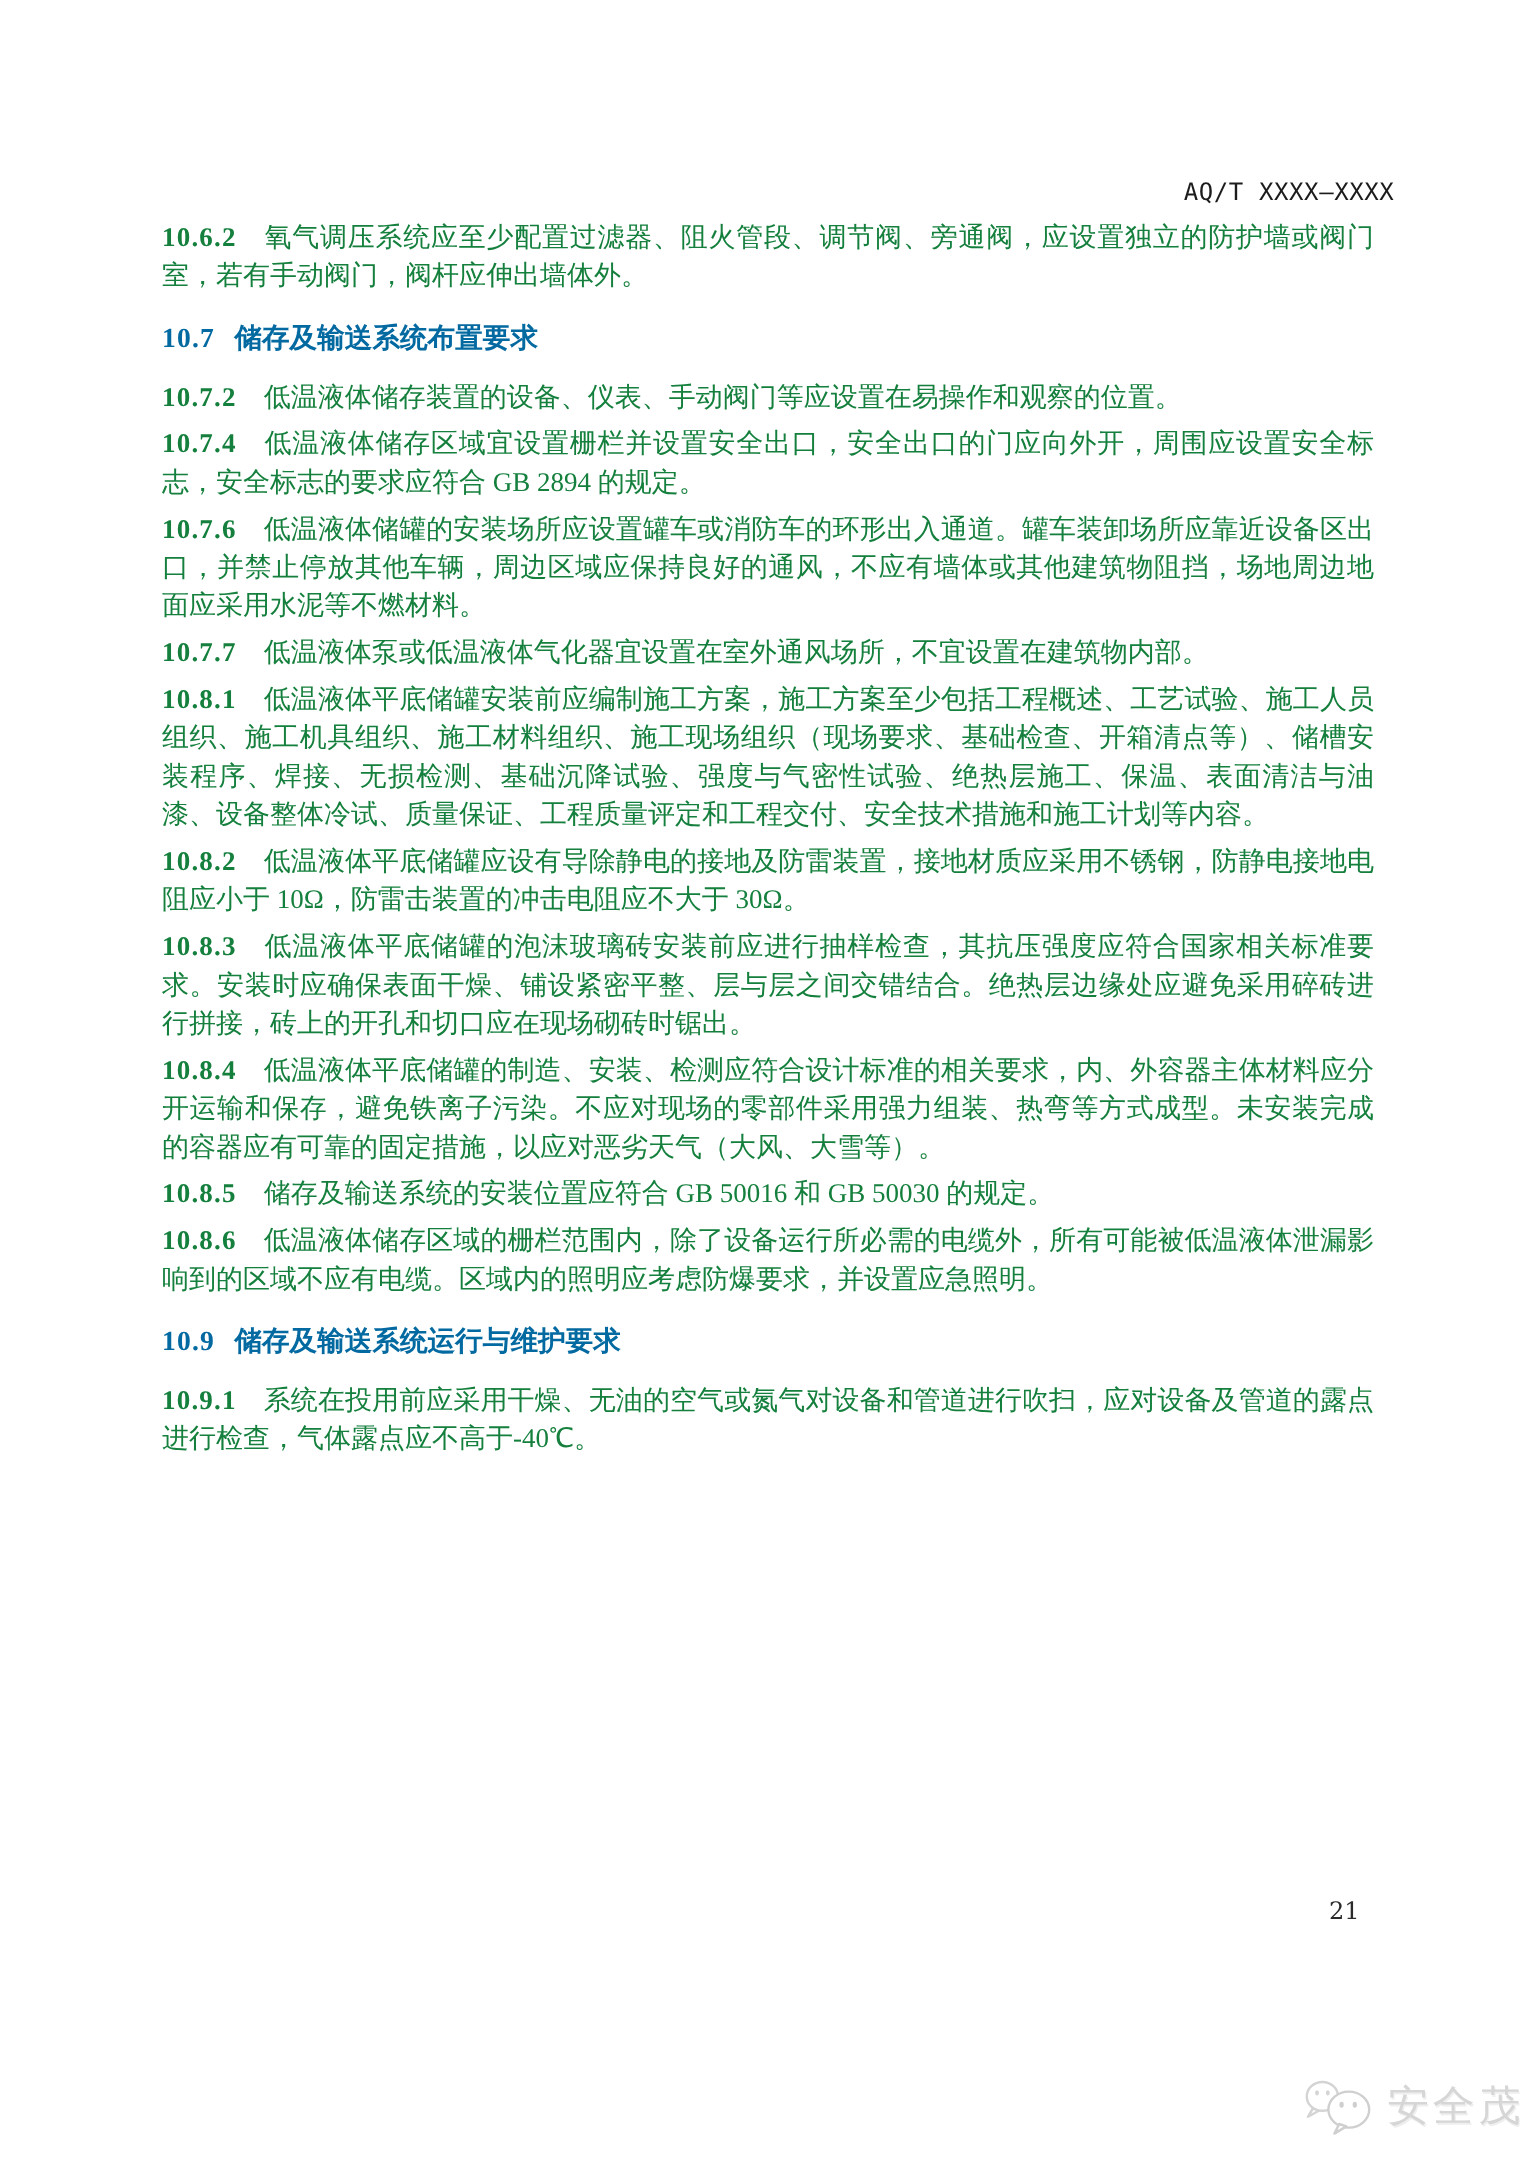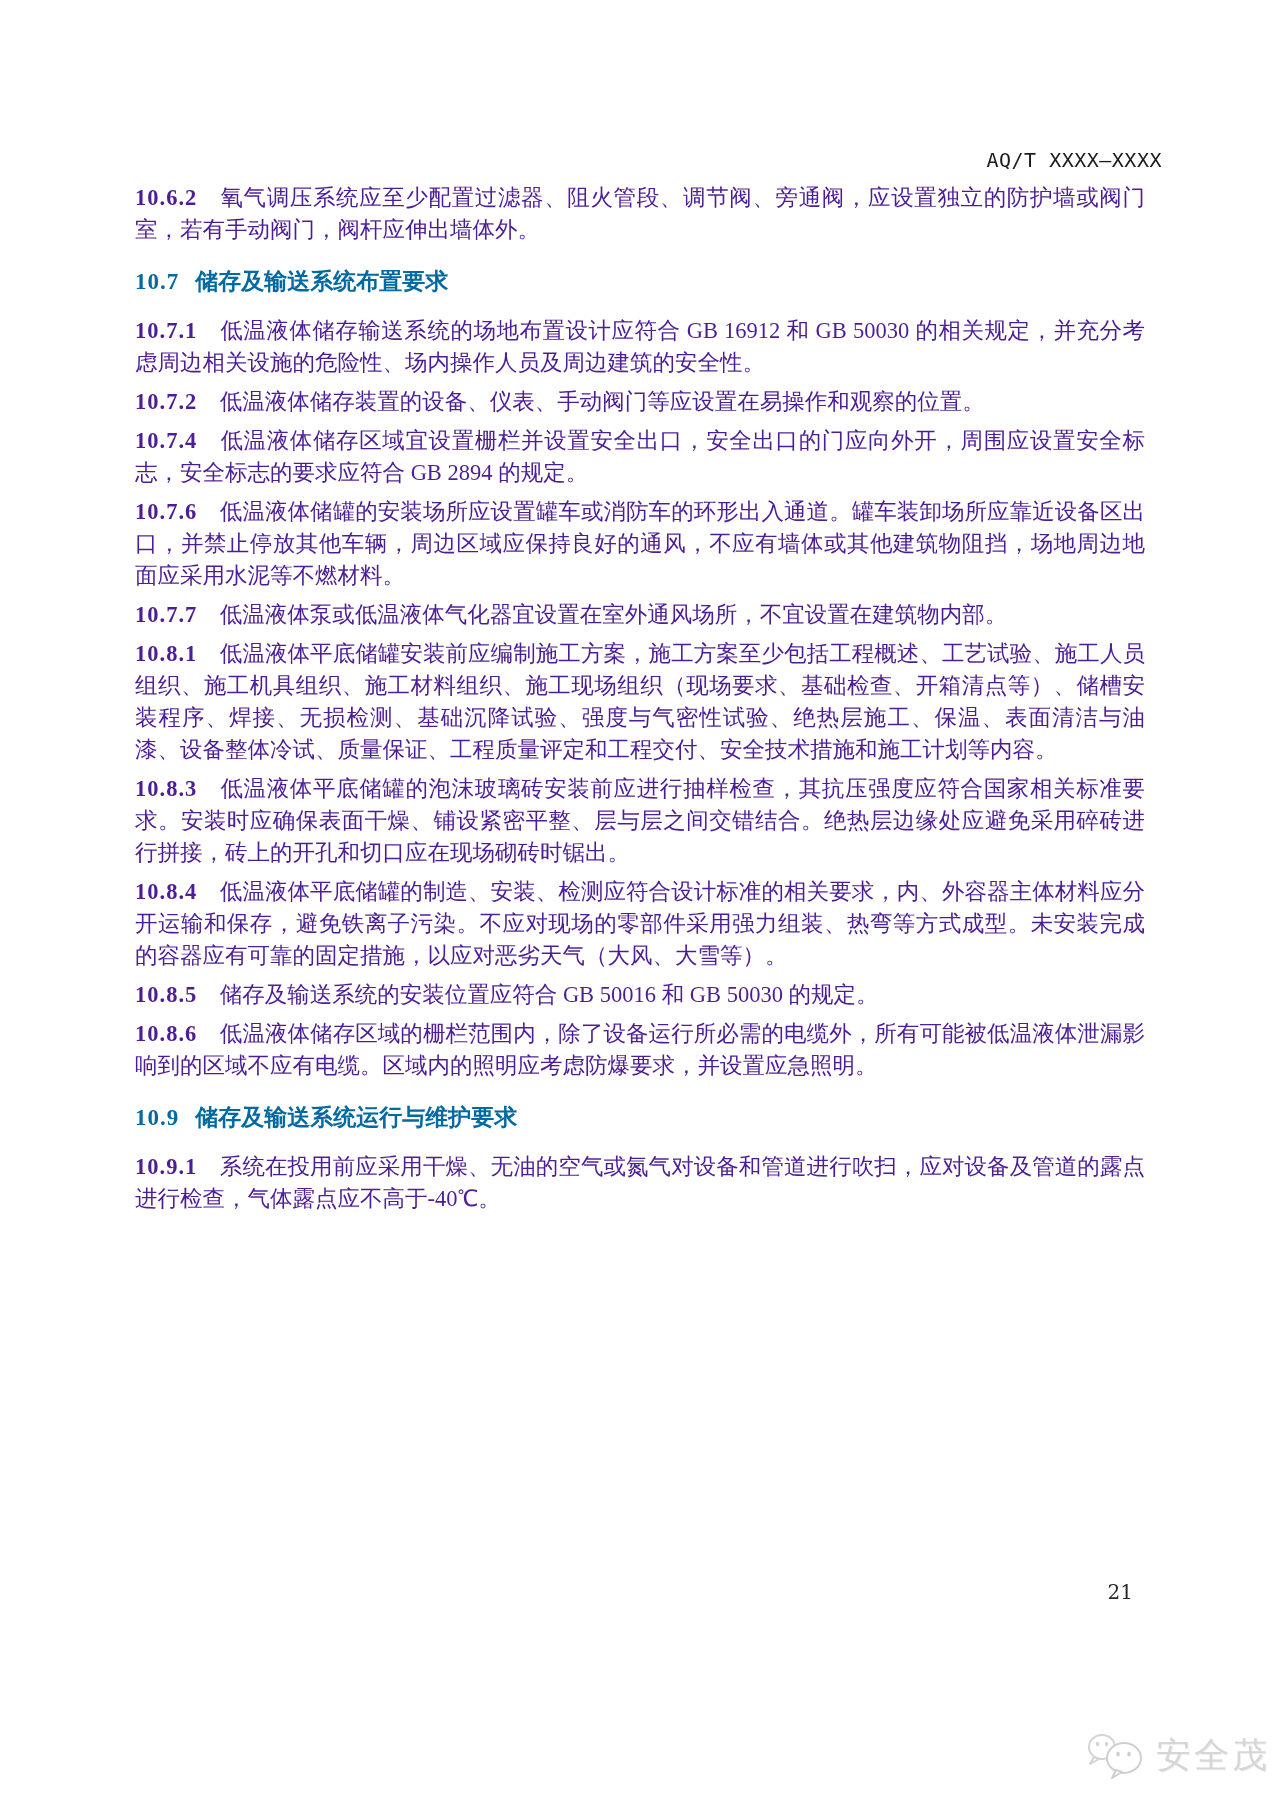--- a/index.html
+++ b/index.html
@@ -30,21 +30,21 @@
     position: absolute;
     top: 182px;
     left: 135px;
     width: 1012px;
   }
   .doc-body p.para {
     font-size: 22.5px;
     line-height: 32px;
     margin: 0 2px 7px 0;
     text-align: justify;
-    color: #4c1d95;
+    color: #15803d;
   }
   .doc-body h2.heading {
     font-size: 23px;
     line-height: 32px;
     margin: 20px 0 17px 0;
     font-weight: bold;
     color: #0369a1;
   }
   .doc-body .num {
     font-weight: bold;
@@ -87,26 +87,26 @@
 </head>
 <body>
 
 <div class="page">
 
   <div class="doc-header">AQ/T XXXX—XXXX</div>
 
   <main class="doc-body" id="doc-body">
       <p class="para"><span class="num">10.6.2</span><span class="txt">氧气调压系统应至少配置过滤器、阻火管段、调节阀、旁通阀，应设置独立的防护墙或阀门室，若有手动阀门，阀杆应伸出墙体外。</span></p>
       <h2 class="heading"><span class="num">10.7</span><span class="txt">储存及输送系统布置要求</span></h2>
-      <p class="para"><span class="num">10.7.1</span><span class="txt">低温液体储存输送系统的场地布置设计应符合 GB 16912 和 GB 50030 的相关规定，并充分考虑周边相关设施的危险性、场内操作人员及周边建筑的安全性。</span></p>
       <p class="para"><span class="num">10.7.2</span><span class="txt">低温液体储存装置的设备、仪表、手动阀门等应设置在易操作和观察的位置。</span></p>
       <p class="para"><span class="num">10.7.4</span><span class="txt">低温液体储存区域宜设置栅栏并设置安全出口，安全出口的门应向外开，周围应设置安全标志，安全标志的要求应符合 GB 2894 的规定。</span></p>
       <p class="para"><span class="num">10.7.6</span><span class="txt">低温液体储罐的安装场所应设置罐车或消防车的环形出入通道。罐车装卸场所应靠近设备区出口，并禁止停放其他车辆，周边区域应保持良好的通风，不应有墙体或其他建筑物阻挡，场地周边地面应采用水泥等不燃材料。</span></p>
       <p class="para"><span class="num">10.7.7</span><span class="txt">低温液体泵或低温液体气化器宜设置在室外通风场所，不宜设置在建筑物内部。</span></p>
       <p class="para"><span class="num">10.8.1</span><span class="txt">低温液体平底储罐安装前应编制施工方案，施工方案至少包括工程概述、工艺试验、施工人员组织、施工机具组织、施工材料组织、施工现场组织（现场要求、基础检查、开箱清点等）、储槽安装程序、焊接、无损检测、基础沉降试验、强度与气密性试验、绝热层施工、保温、表面清洁与油漆、设备整体冷试、质量保证、工程质量评定和工程交付、安全技术措施和施工计划等内容。</span></p>
+      <p class="para"><span class="num">10.8.2</span><span class="txt">低温液体平底储罐应设有导除静电的接地及防雷装置，接地材质应采用不锈钢，防静电接地电阻应小于 10Ω，防雷击装置的冲击电阻应不大于 30Ω。</span></p>
       <p class="para"><span class="num">10.8.3</span><span class="txt">低温液体平底储罐的泡沫玻璃砖安装前应进行抽样检查，其抗压强度应符合国家相关标准要求。安装时应确保表面干燥、铺设紧密平整、层与层之间交错结合。绝热层边缘处应避免采用碎砖进行拼接，砖上的开孔和切口应在现场砌砖时锯出。</span></p>
       <p class="para"><span class="num">10.8.4</span><span class="txt">低温液体平底储罐的制造、安装、检测应符合设计标准的相关要求，内、外容器主体材料应分开运输和保存，避免铁离子污染。不应对现场的零部件采用强力组装、热弯等方式成型。未安装完成的容器应有可靠的固定措施，以应对恶劣天气（大风、大雪等）。</span></p>
       <p class="para"><span class="num">10.8.5</span><span class="txt">储存及输送系统的安装位置应符合 GB 50016 和 GB 50030 的规定。</span></p>
       <p class="para"><span class="num">10.8.6</span><span class="txt">低温液体储存区域的栅栏范围内，除了设备运行所必需的电缆外，所有可能被低温液体泄漏影响到的区域不应有电缆。区域内的照明应考虑防爆要求，并设置应急照明。</span></p>
       <h2 class="heading"><span class="num">10.9</span><span class="txt">储存及输送系统运行与维护要求</span></h2>
       <p class="para"><span class="num">10.9.1</span><span class="txt">系统在投用前应采用干燥、无油的空气或氮气对设备和管道进行吹扫，应对设备及管道的露点进行检查，气体露点应不高于-40℃。</span></p>
     </main>
 
   <div class="page-number">21</div>
 

